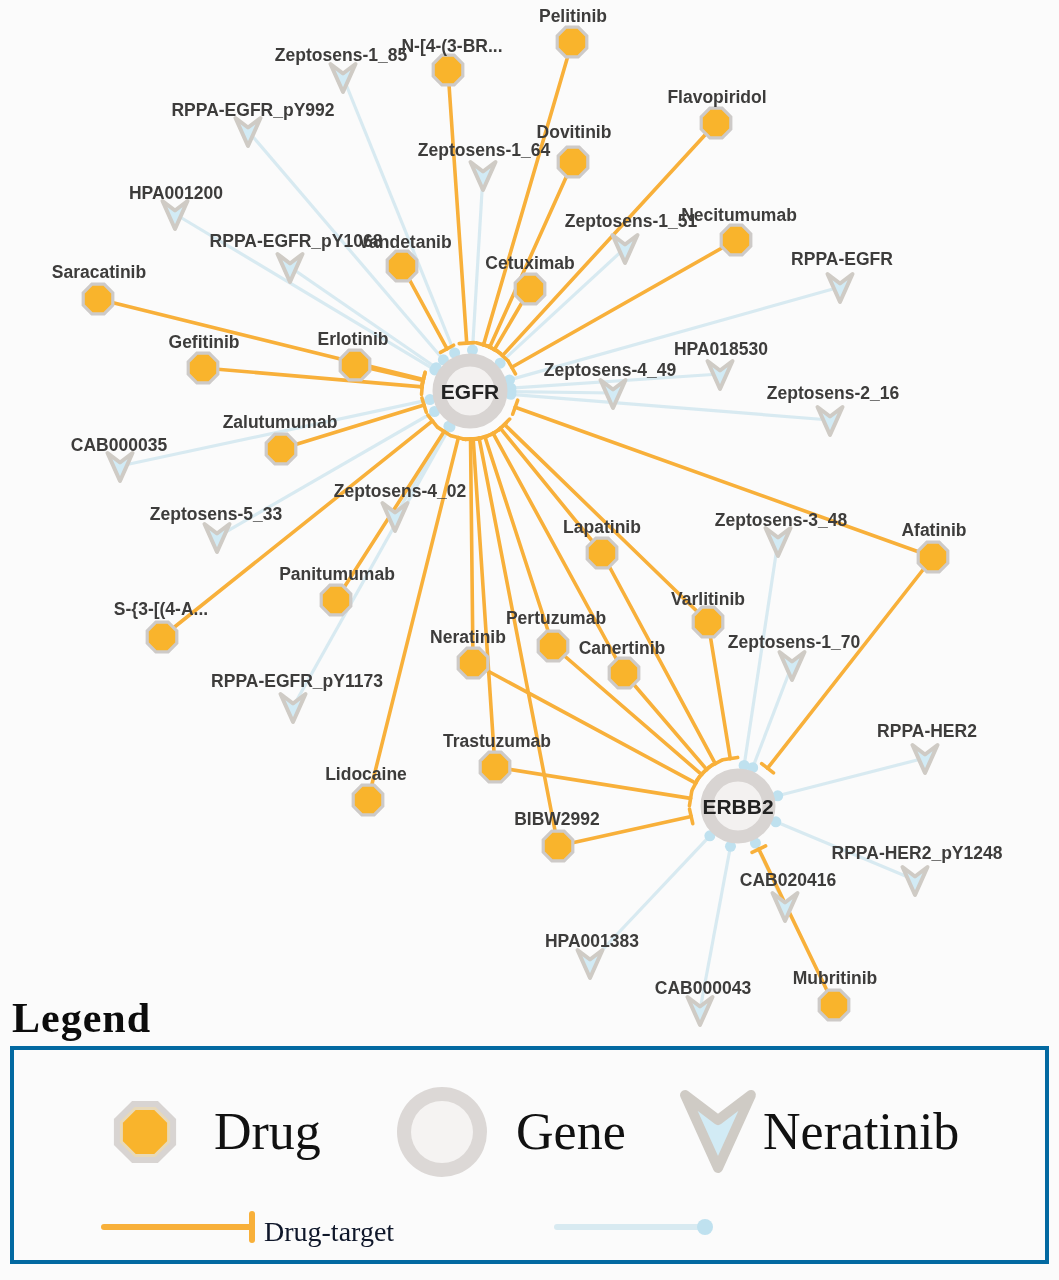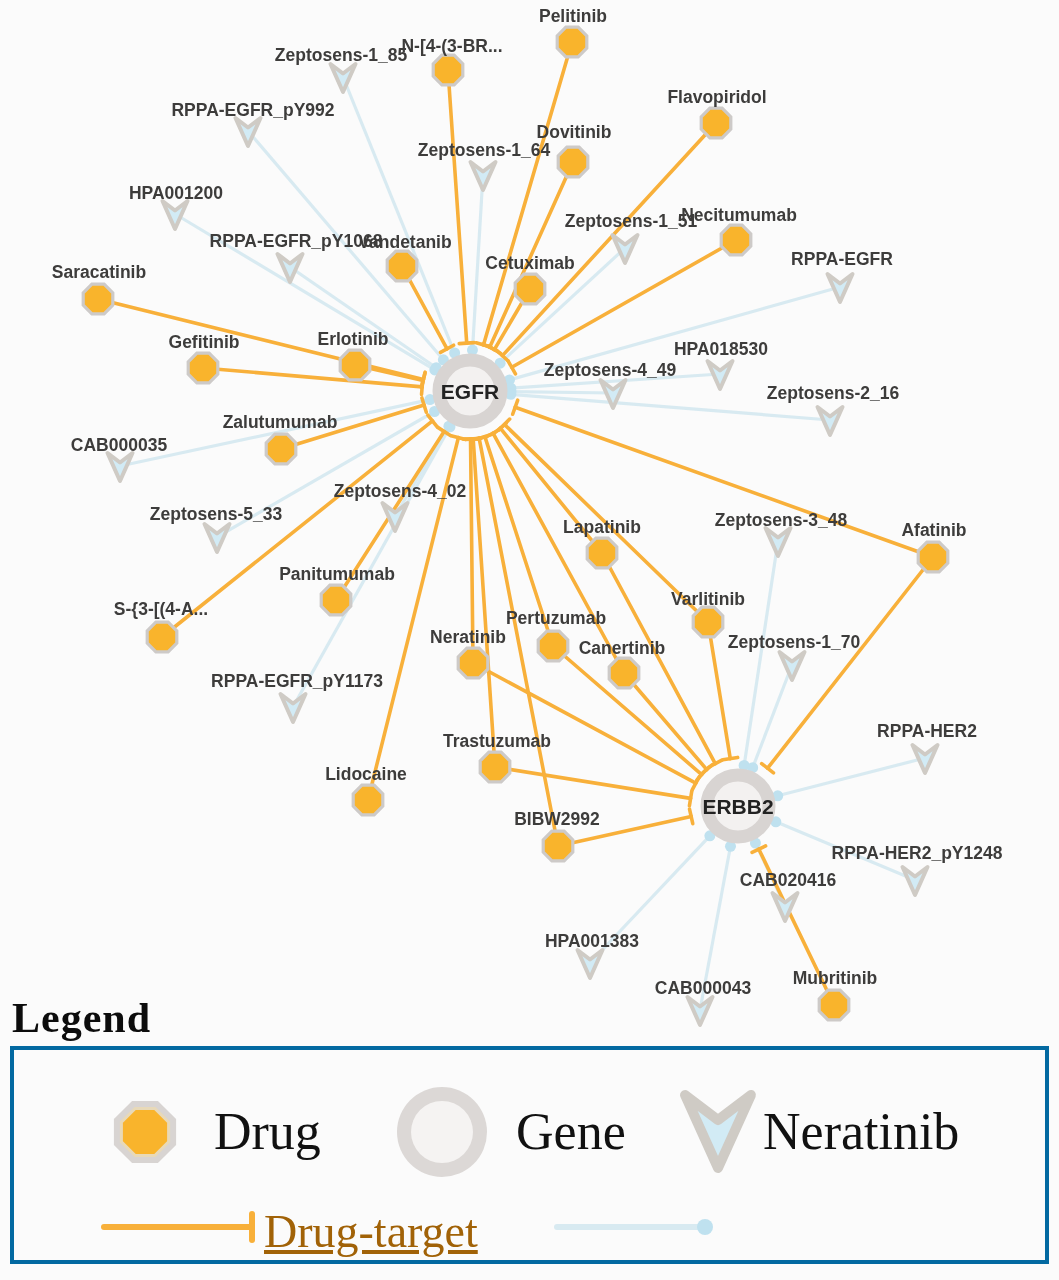--- a/index.html
+++ b/index.html
@@ -6,21 +6,21 @@
   body{width:1059px;height:1280px;background:#fbfbfb;font-family:"Liberation Sans",sans-serif;overflow:hidden;}
   .stage{position:relative;width:1059px;height:1280px;background:#fbfbfb;}
   #net{position:absolute;left:0;top:0;}
   #net text{font-family:"Liberation Sans",sans-serif;font-weight:bold;}
   .legend-title{position:absolute;left:12px;top:994px;font-family:"Liberation Serif",serif;
                 font-weight:bold;font-size:42px;color:#0c0c0c;letter-spacing:1px;}
   .legend-box{position:absolute;left:10px;top:1046px;width:1031px;height:210px;
               border:4px solid #0369a1;background:#fbfbfb;}
   .legend-box .abs{position:absolute;}
   .lg-node-label{font-family:"Liberation Serif",serif;font-size:52px;color:#111;line-height:60px;}
-  .lg-edge-label{font-family:"Liberation Serif",serif;font-size:46px;color:#a16207;line-height:48px;text-decoration:underline;}
+  .lg-edge-label{font-family:"Liberation Serif",serif;font-size:28px;color:#0f172a;line-height:48px;}
 </style>
 </head>
 <body>
 
 <div class="stage">
 
   <svg id="net" width="1059" height="1280" viewBox="0 0 1059 1280">
       <g>
         <line x1="454.6270029270048" y1="352.9911725911772" x2="343" y2="77" stroke="#D8EAF1" stroke-width="3.2"></line>
         <circle cx="454.6270029270048" cy="352.9911725911772" r="5.5" fill="#BFE1EF"></circle>

